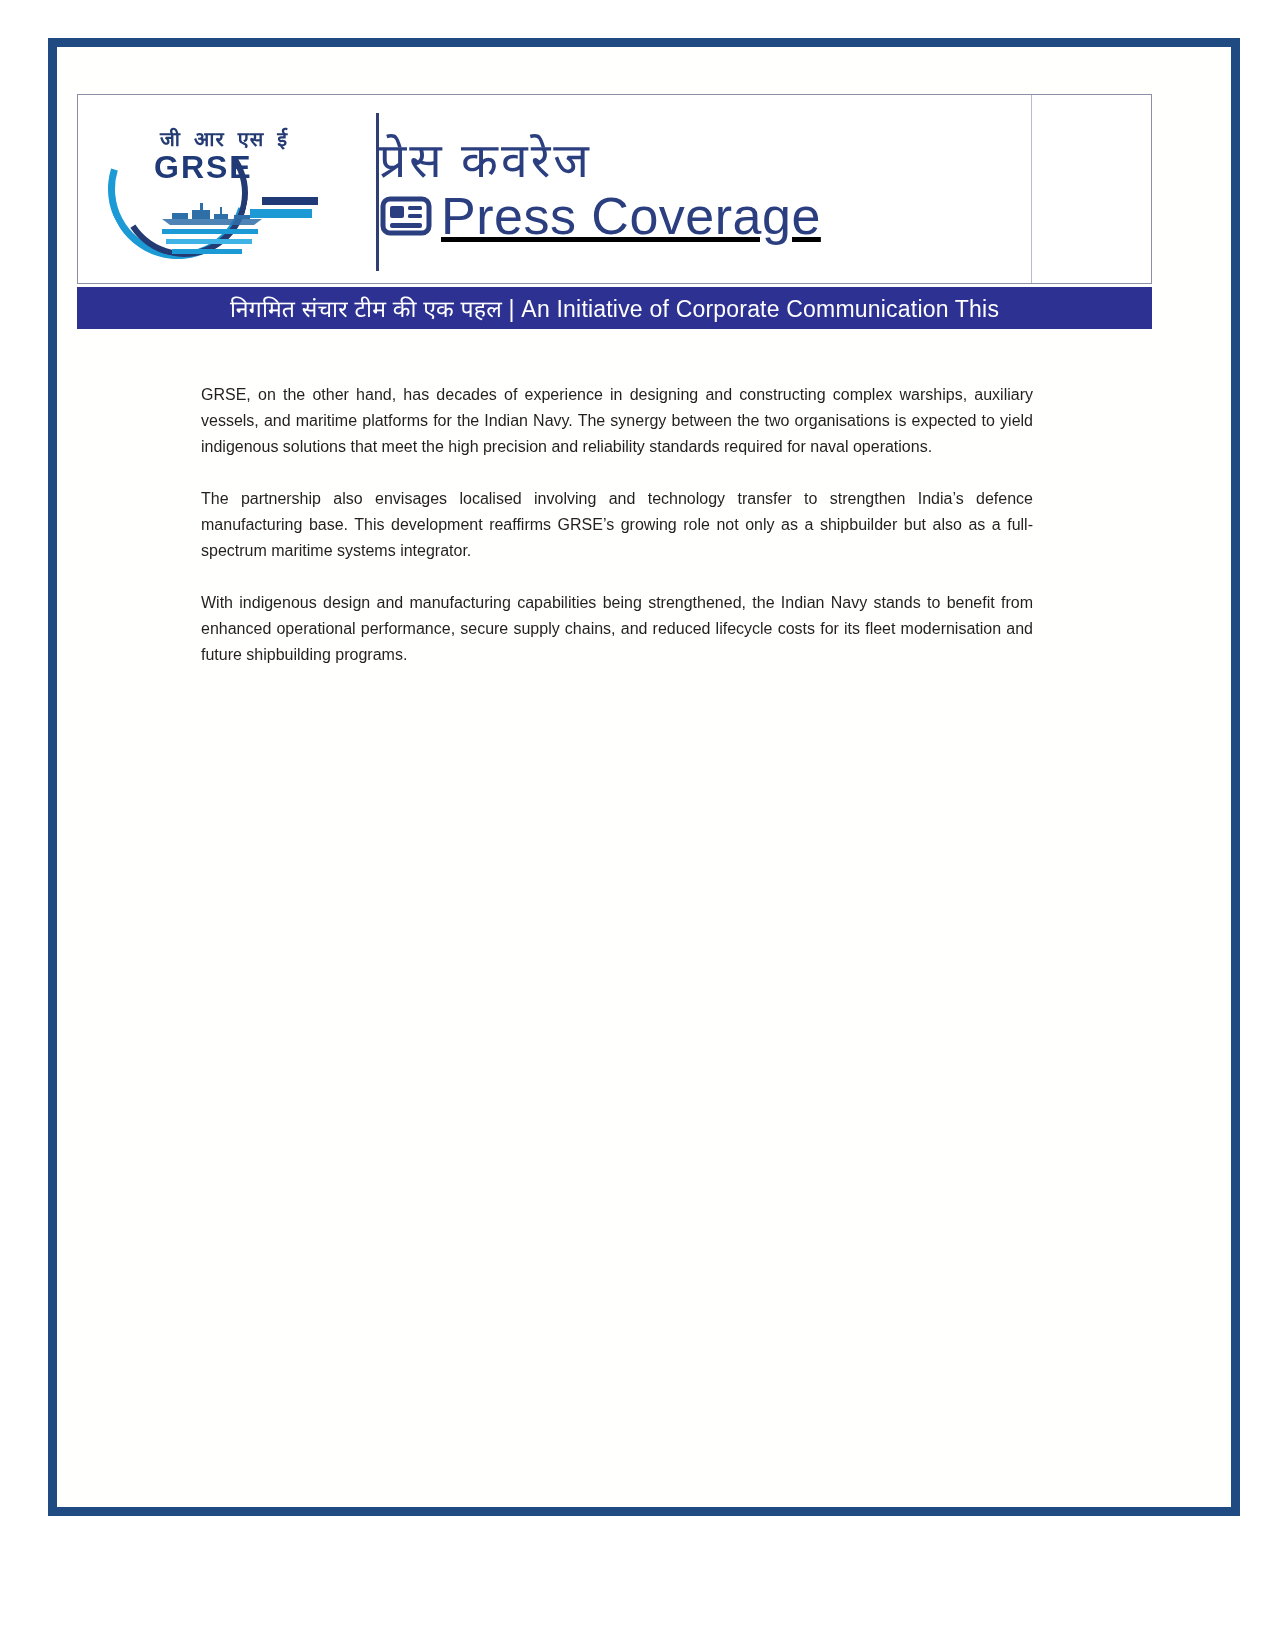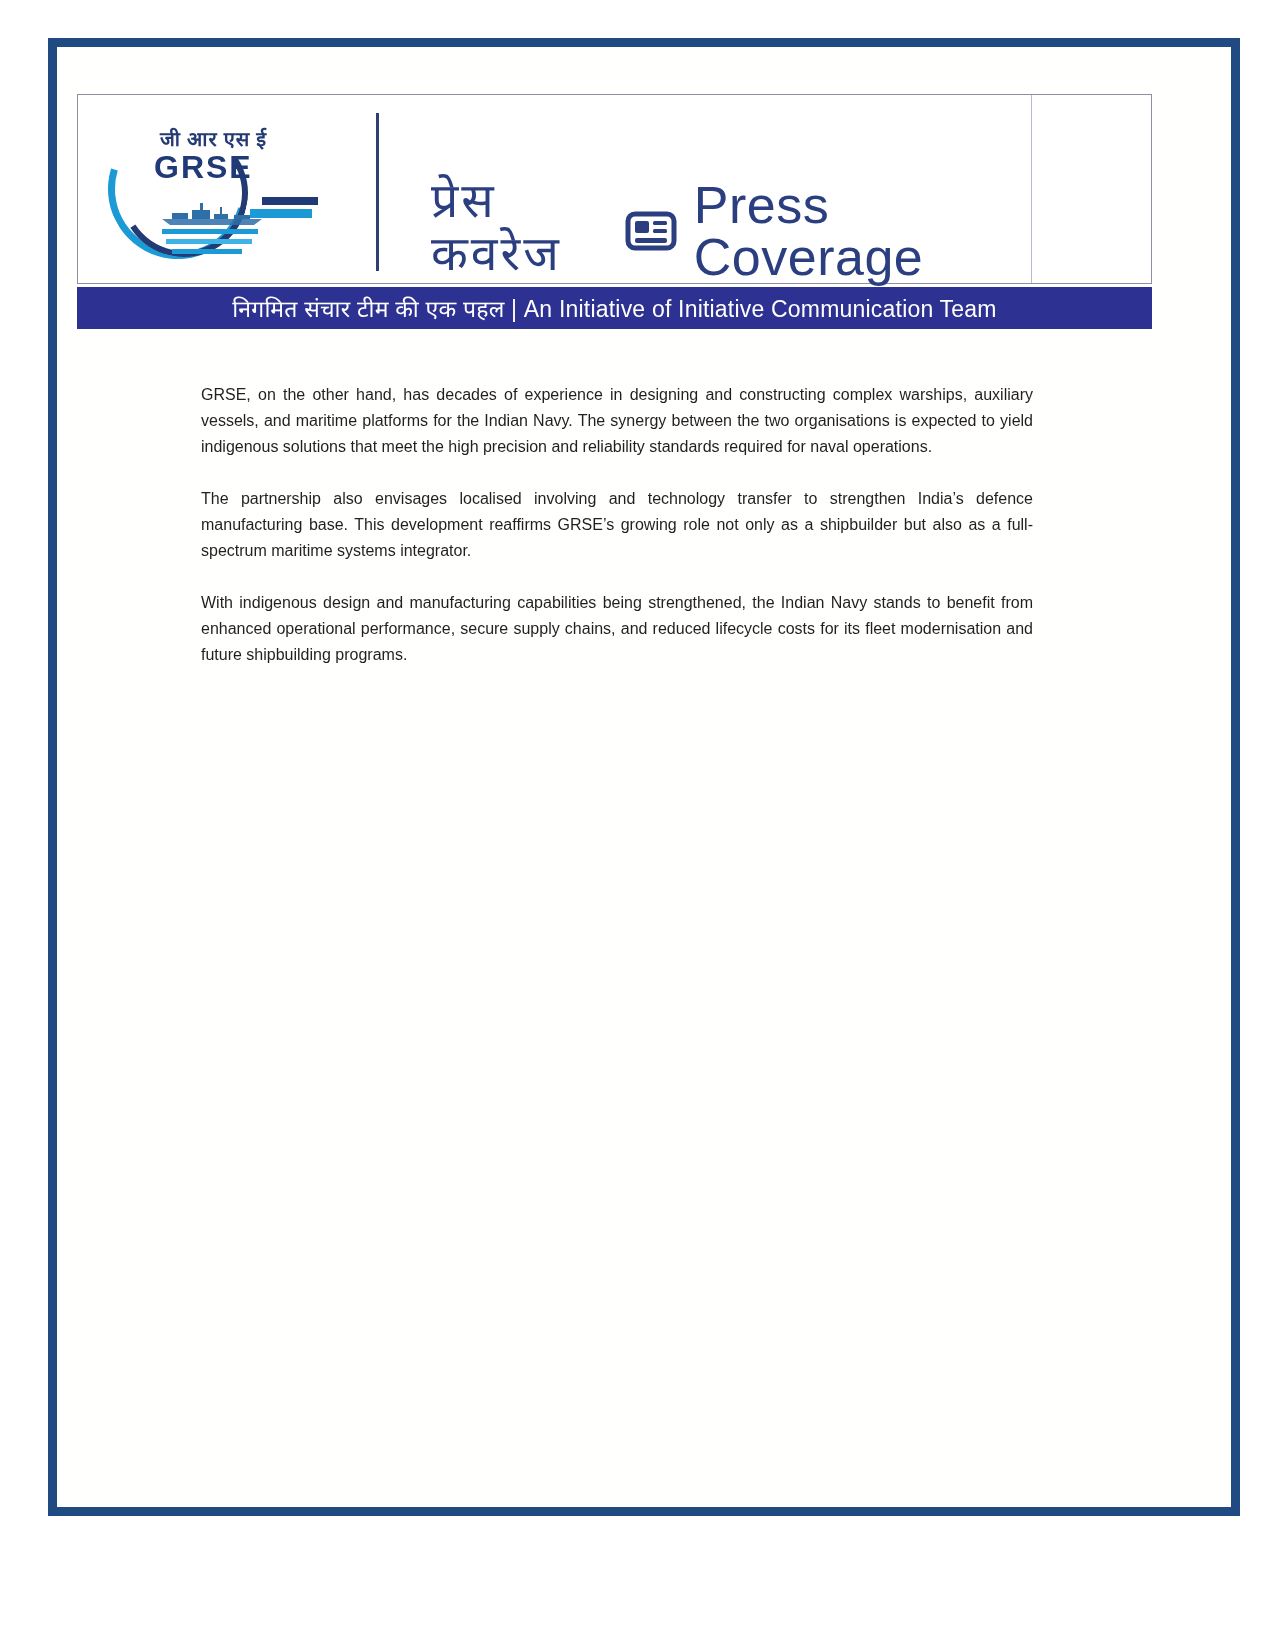--- a/index.html
+++ b/index.html
@@ -54,24 +54,22 @@
   .mast-divider {
     width: 1px;
     background: #2f3f73;
     margin: 18px 0 12px 0;
     flex: 0 0 3px;
     background: #2f3f73;
   }
   .mast-title-cell {
     flex: 1;
     display: flex;
-    flex-direction: row;
+    flex-direction: column;
     justify-content: center;
-    padding-left: 52px;
-    align-items: flex-end;
   }
   .mast-blank-cell {
     width: 120px;
     border-left: 1px solid #b9bbcc;
   }
 
   
   .grse-logo {
     position: relative;
     width: 250px;
@@ -98,21 +96,21 @@
     border-radius: 50%;
     border: 6px solid transparent;
     border-bottom-color: #243a73;
     border-right-color: #243a73;
     transform: rotate(12deg);
   }
   .grse-hindi {
     position: absolute;
     left: 58px;
     top: 12px;
-    font-family: Liberation Serif, serif;
+    font-family: Liberation Mono, monospace;
     font-size: 20px;
     font-weight: 700;
     color: #243a73;
     letter-spacing: 1px;
     white-space: nowrap;
   }
   .grse-word {
     position: absolute;
     left: 52px;
     top: 36px;
@@ -160,21 +158,22 @@
     font-weight: 400;
     color: #2b3f80;
     line-height: 1.1;
     margin-bottom: 2px;
     letter-spacing: 3px;
     font-family: "Liberation Sans", sans-serif;
   }
   .mast-en-row {
     display: flex;
     align-items: center;
-    gap: 16px;
+    gap: 8px;
+    text-decoration: underline;
   }
   .news-icon { flex: 0 0 auto; }
   .mast-en-title {
     font-size: 52px;
     font-weight: 400;
     color: #2b3f80;
     letter-spacing: 0.5px;
     line-height: 1;
     font-family: "Liberation Sans", sans-serif;
   }
@@ -261,21 +260,21 @@
             <rect x="11" y="34" width="32" height="5" rx="2" ry="2" fill="#2b3f80"></rect>
           </svg>
           <div class="mast-en-title">Press Coverage</div>
         </div>
       </div>
 
       <div class="mast-blank-cell"></div>
     </div>
 
     <div class="initiative-bar">
-      <div class="initiative-text">निगमित संचार टीम की एक पहल  |  An Initiative of Initiative Communication Team</div>
+      <div class="initiative-text">निगमित संचार टीम की एक पहल  |  An Initiative of Corporate Communication This</div>
     </div>
 
     <div class="article">
       <p class="para">GRSE, on the other hand, has decades of experience in designing and constructing complex warships, auxiliary vessels, and maritime platforms for the Indian Navy. The synergy between the two organisations is expected to yield indigenous solutions that meet the high precision and reliability standards required for naval operations.</p>
       <p class="para">The partnership also envisages localised involving and technology transfer to strengthen India’s defence manufacturing base. This development reaffirms GRSE’s growing role not only as a shipbuilder but also as a full-spectrum maritime systems integrator.</p>
       <p class="para">With indigenous design and manufacturing capabilities being strengthened, the Indian Navy stands to benefit from enhanced operational performance, secure supply chains, and reduced lifecycle costs for its fleet modernisation and future shipbuilding programs.</p>
     </div>
 
   </div>
 </div>

